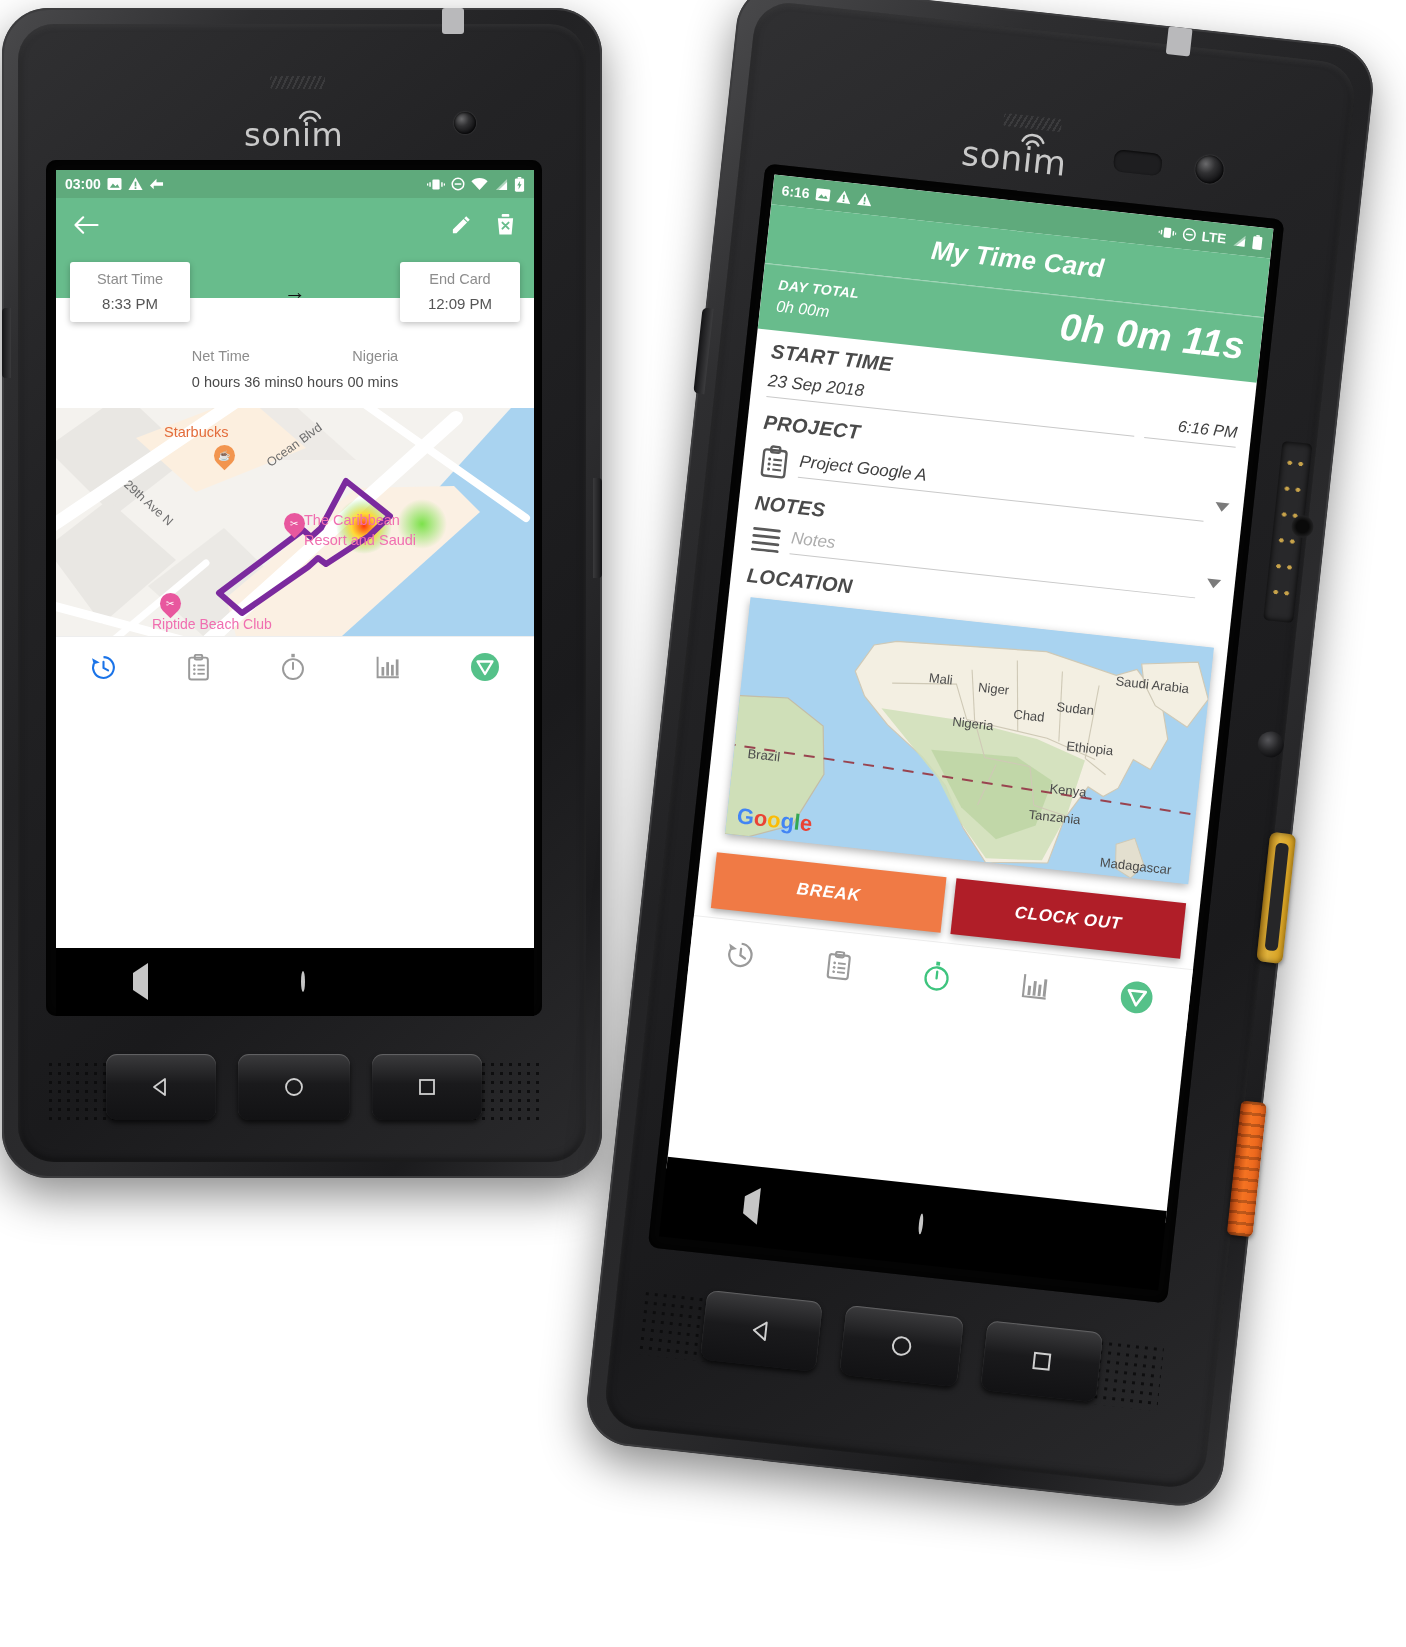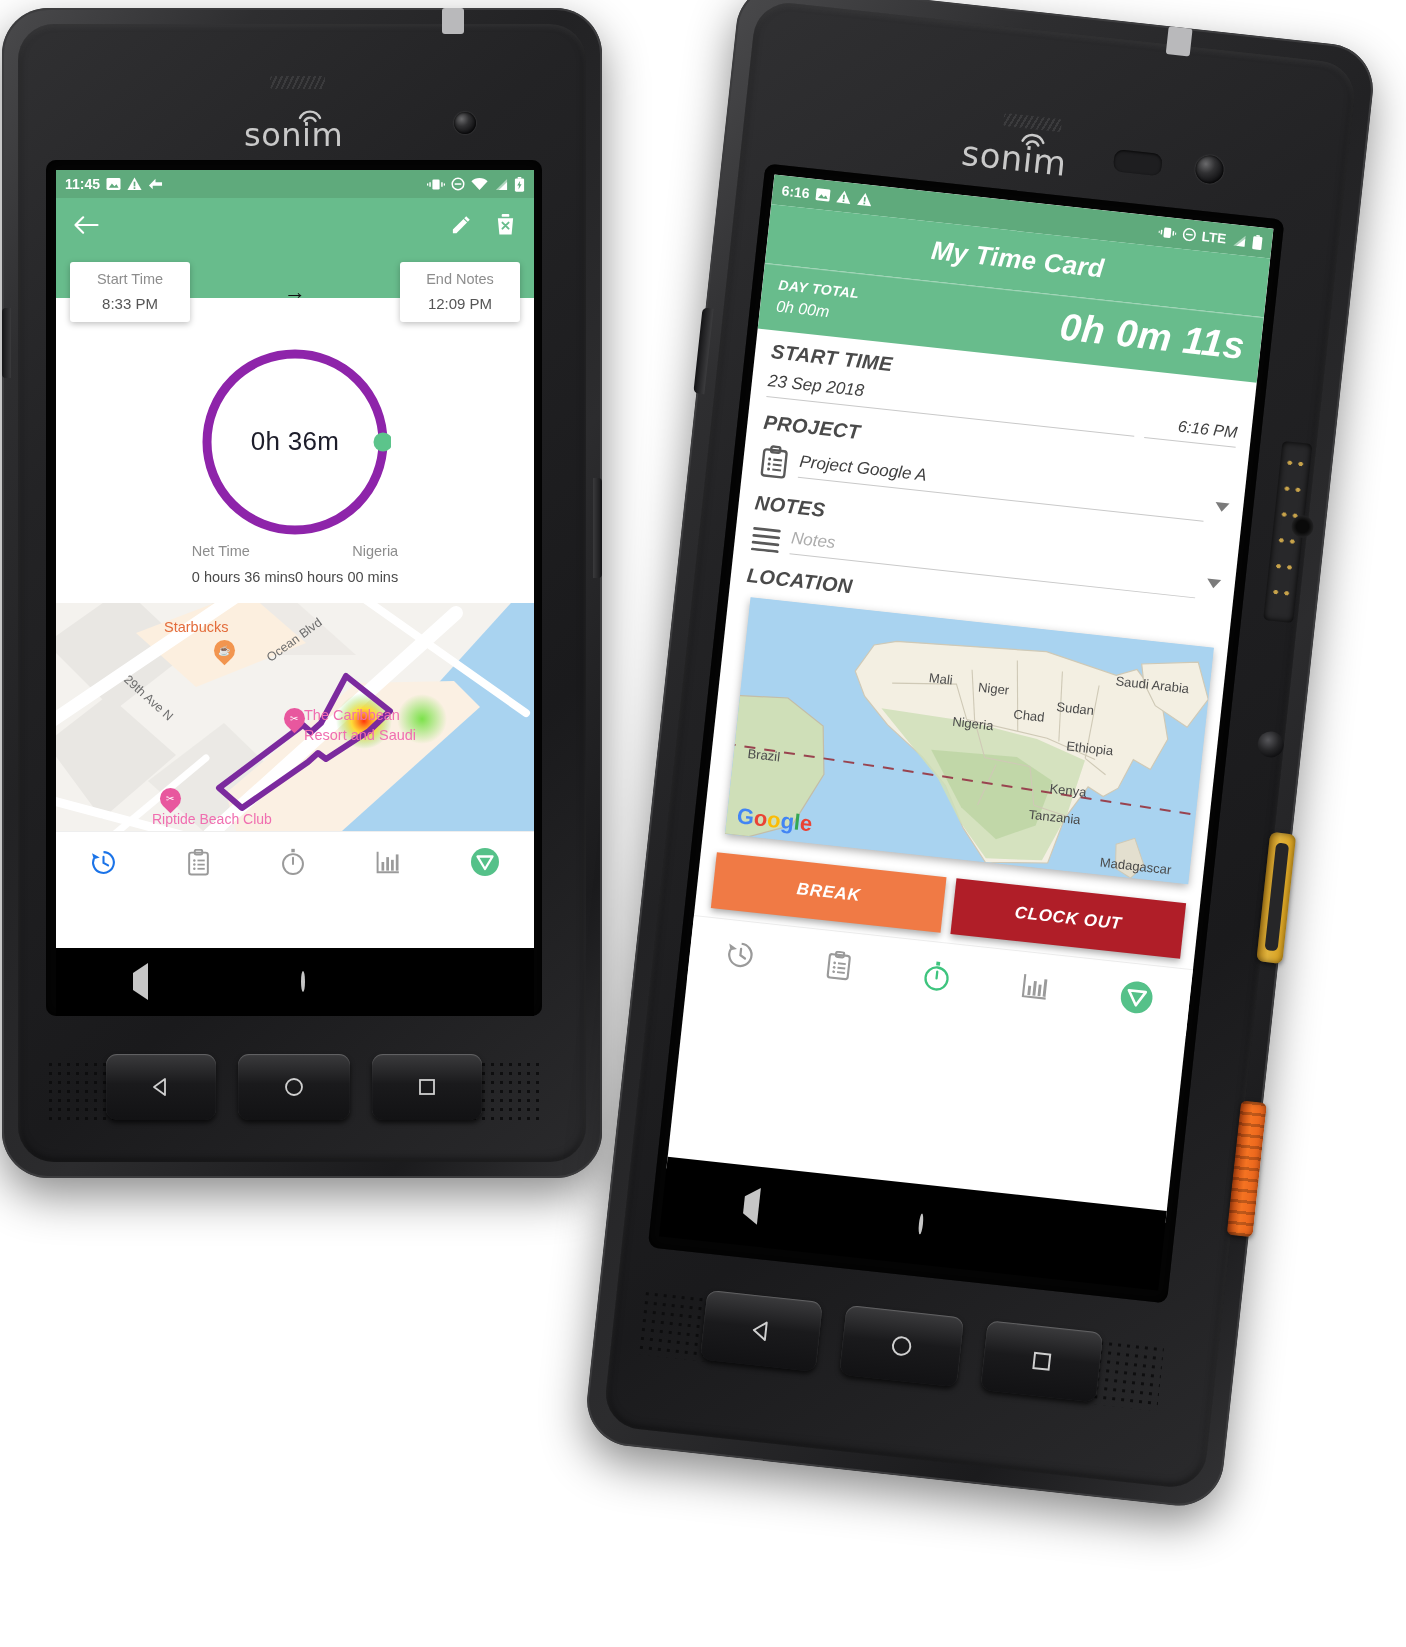--- a/index.html
+++ b/index.html
@@ -136,21 +136,21 @@
   </svg>
 
   <div class="cam" style="left:452px;top:104px;width:22px;height:22px;"></div>
 
   <div class="bezel" style="left:44px;top:152px;width:496px;height:856px;"></div>
 
   <div class="screen" id="left-screen" style="left:54px;top:162px;width:478px;height:796px;">
 
     <div class="statusbar" style="height:28px;">
       <div class="sb-left">
-        <span>11:45</span>
+        <span>03:00</span>
         <svg width="15" height="14" viewBox="0 0 16 15">
             <rect x="0.5" y="1" width="15" height="13" rx="1.6" fill="#fff"></rect>
             <path d="M3 11.5 L6.3 7 L9 10 L11.2 7.8 L13.4 11.5z" fill="#5faa7c"></path>
           </svg>
         <svg width="15" height="14" viewBox="0 0 16 15">
             <path d="M8 0.6 L15.6 14 H0.4z" fill="#fff"></path>
             <rect x="7.1" y="5" width="1.8" height="5" fill="#5faa7c"></rect>
             <rect x="7.1" y="11" width="1.8" height="1.8" fill="#5faa7c"></rect>
           </svg>
         <svg width="15" height="14" viewBox="0 0 16 15">
@@ -207,35 +207,26 @@
     </div>
     <div class="l-green-ext"></div>
 
     <div class="card-row">
       <div class="tcard">
         <div class="lbl">Start Time</div>
         <div class="val">8:33 PM</div>
       </div>
       <div class="arrow-mid">→</div>
       <div class="tcard">
-        <div class="lbl">End Notes</div>
+        <div class="lbl">End Card</div>
         <div class="val">12:09 PM</div>
       </div>
     </div>
 
     <div style="height:46px"></div>
-    <div class="ringwrap">
-      <div class="ring">
-        <svg width="192" height="192" viewBox="0 0 192 192">
-          <circle cx="96" cy="96" r="88" fill="none" stroke="#8e24aa" stroke-width="9"></circle>
-          <circle cx="184" cy="96" r="9.5" fill="#5cc48b"></circle>
-        </svg>
-        <div class="rtxt">0h 36m</div>
-      </div>
-    </div>
 
     <div class="stats">
       <div class="col">
         <div class="k">Net Time</div>
         <div class="v">0 hours 36 mins</div>
       </div>
       <div class="col right">
         <div class="k">Nigeria</div>
         <div class="v">0 hours 00 mins</div>
       </div>

